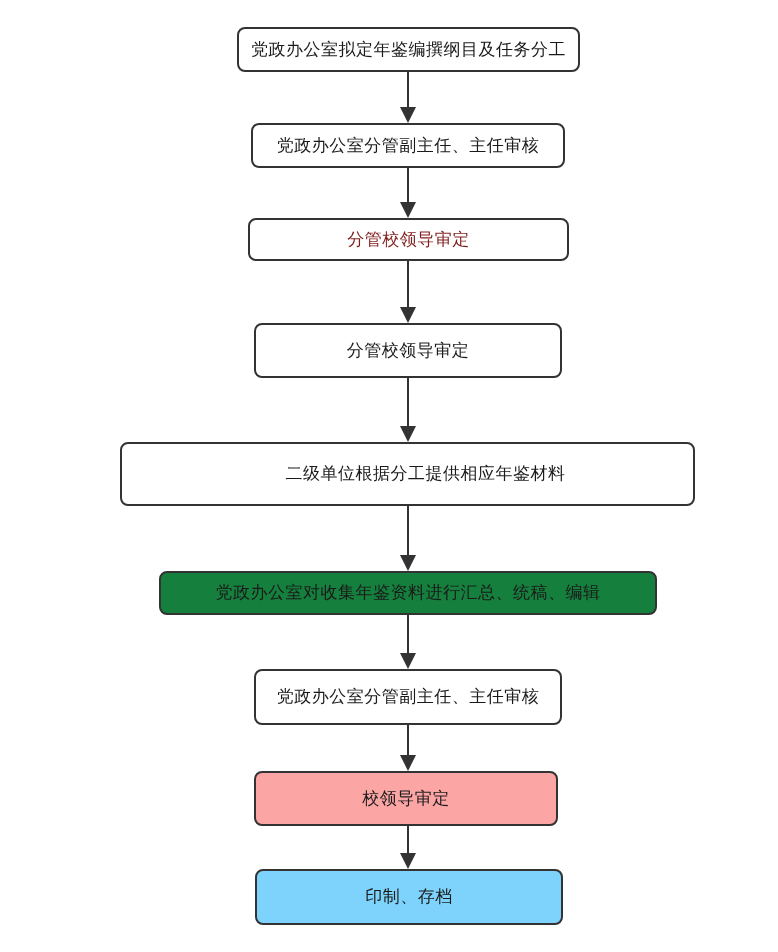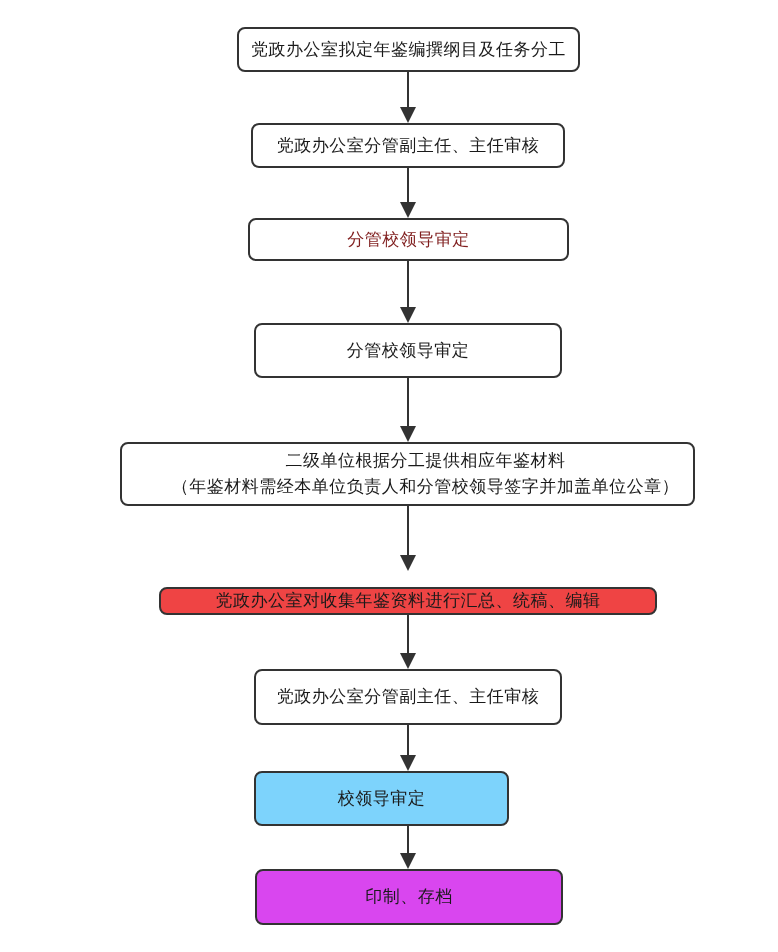--- a/index.html
+++ b/index.html
@@ -68,32 +68,31 @@
       <div class="node-line">党政办公室分管副主任、主任审核</div>
     </div>
     <div class="flow-node" style="left: 248px; top: 218px; width: 321px; height: 43px; border-color: rgb(51, 51, 51); background: rgb(255, 255, 255); color: #7f1d1d;">
       <div class="node-line">分管校领导审定</div>
     </div>
     <div class="flow-node" style="left: 254px; top: 323px; width: 308px; height: 55px; border-color: rgb(51, 51, 51); background: rgb(255, 255, 255); color: rgb(26, 26, 26);">
       <div class="node-line">分管校领导审定</div>
     </div>
     <div class="flow-node" style="left: 120px; top: 442px; width: 575px; height: 64px; border-color: rgb(51, 51, 51); background: rgb(255, 255, 255); color: rgb(26, 26, 26); padding-left: 36px;">
       <div class="node-line">二级单位根据分工提供相应年鉴材料</div>
-      <div class="node-line">（年鉴材料需经本单位负责人和分管校领导签字并加盖单位公章）</div>
     </div>
-    <div class="flow-node" style="left: 159px; top: 587px; width: 498px; height: 28px; border-color: rgb(51, 51, 51); background: #ef4444; color: rgb(26, 26, 26);">
+    <div class="flow-node" style="left: 159px; top: 571px; width: 498px; height: 44px; border-color: rgb(51, 51, 51); background: #15803d; color: rgb(26, 26, 26);">
       <div class="node-line">党政办公室对收集年鉴资料进行汇总、统稿、编辑</div>
     </div>
     <div class="flow-node" style="left: 254px; top: 669px; width: 308px; height: 56px; border-color: rgb(51, 51, 51); background: rgb(255, 255, 255); color: rgb(26, 26, 26);">
       <div class="node-line">党政办公室分管副主任、主任审核</div>
     </div>
-    <div class="flow-node" style="left: 254px; top: 771px; width: 255px; height: 55px; border-color: rgb(51, 51, 51); background: #7dd3fc; color: rgb(26, 26, 26);">
+    <div class="flow-node" style="left: 254px; top: 771px; width: 304px; height: 55px; border-color: rgb(51, 51, 51); background: #fca5a5; color: rgb(26, 26, 26);">
       <div class="node-line">校领导审定</div>
     </div>
-    <div class="flow-node" style="left: 255px; top: 869px; width: 308px; height: 56px; border-color: rgb(51, 51, 51); background: #d946ef; color: rgb(26, 26, 26);">
+    <div class="flow-node" style="left: 255px; top: 869px; width: 308px; height: 56px; border-color: rgb(51, 51, 51); background: #7dd3fc; color: rgb(26, 26, 26);">
       <div class="node-line">印制、存档</div>
     </div>
     <div class="flow-arrow" style="left: 399px; top: 72px; width: 18px; height: 51px;">
       <div class="arrow-shaft" style="height: 37px; background: rgb(51, 51, 51);"></div>
       <div class="arrow-head" style="border-top-color: rgb(51, 51, 51);"></div>
     </div>
     <div class="flow-arrow" style="left: 399px; top: 168px; width: 18px; height: 50px;">
       <div class="arrow-shaft" style="height: 36px; background: rgb(51, 51, 51);"></div>
       <div class="arrow-head" style="border-top-color: rgb(51, 51, 51);"></div>
     </div>

